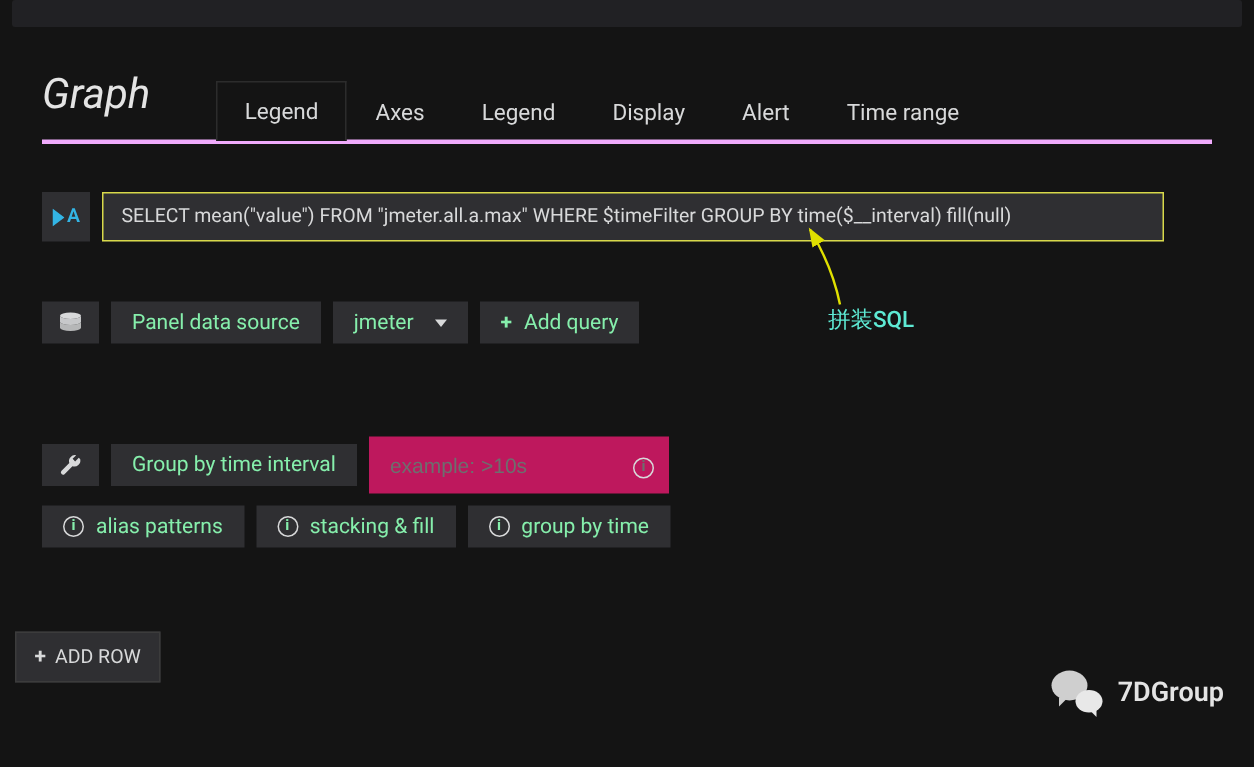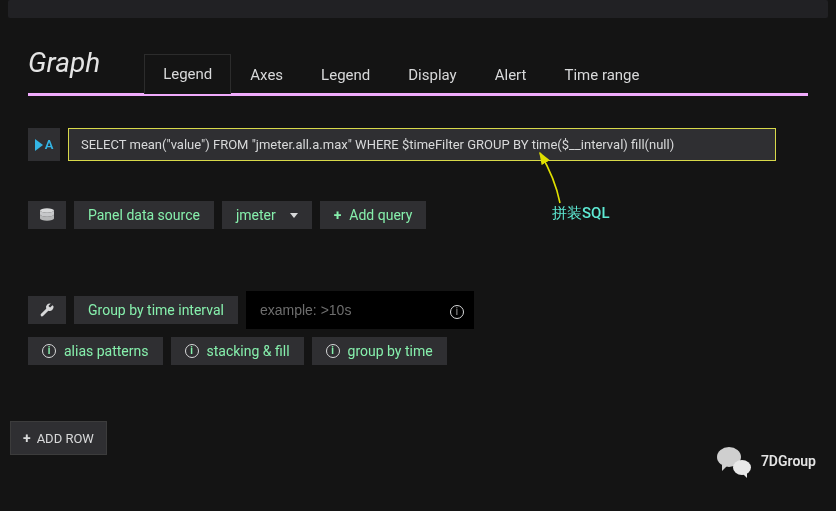--- a/index.html
+++ b/index.html
@@ -104,26 +104,26 @@
       color: #86efac;
       font-size: 14px;
       height: 28px;
     }
     .box.small { padding: 10px; width: 38px; justify-content: center; }
     .box.btn { cursor: pointer; }
     .ds-name { }
     .caret-down { display: inline-block; width: 0; height: 0; border-left: 4px solid transparent; border-right: 4px solid transparent; border-top: 5px solid #d8d9da; margin-left: 6px; }
     .gap { height: 54px; }
     .interval-input {
-      background: #000000;
+      background: #be185d;
       border: none;
       padding: 10px 14px;
       color: #d8d9da;
       font-size: 14px;
-      width: 228px;
+      width: 200px;
       height: 38px;
     }
     .interval-input::placeholder { color: #6e6e6e; }
     .interval-wrap { position: relative; display: flex; align-items: center; }
     .interval-info {
       position: absolute;
       right: 10px;
       color: #6e6e6e;
       font-size: 14px;
       pointer-events: none;
@@ -162,21 +162,21 @@
     }
     .plus { font-weight: bold; font-size: 14px; }
     .watermark {
       position: absolute;
       right: 20px;
       bottom: 36px;
       display: flex;
       align-items: center;
       gap: 10px;
       color: #e4e4e4;
-      font-size: 14px;
+      font-size: 18px;
       font-weight: 600;
     }
     .watermark .wechat {
       width: 34px; height: 28px;
       position: relative;
     }
     .watermark .wechat .big {
       position: absolute;
       width: 24px; height: 20px;
       background: #cfcfcf;

